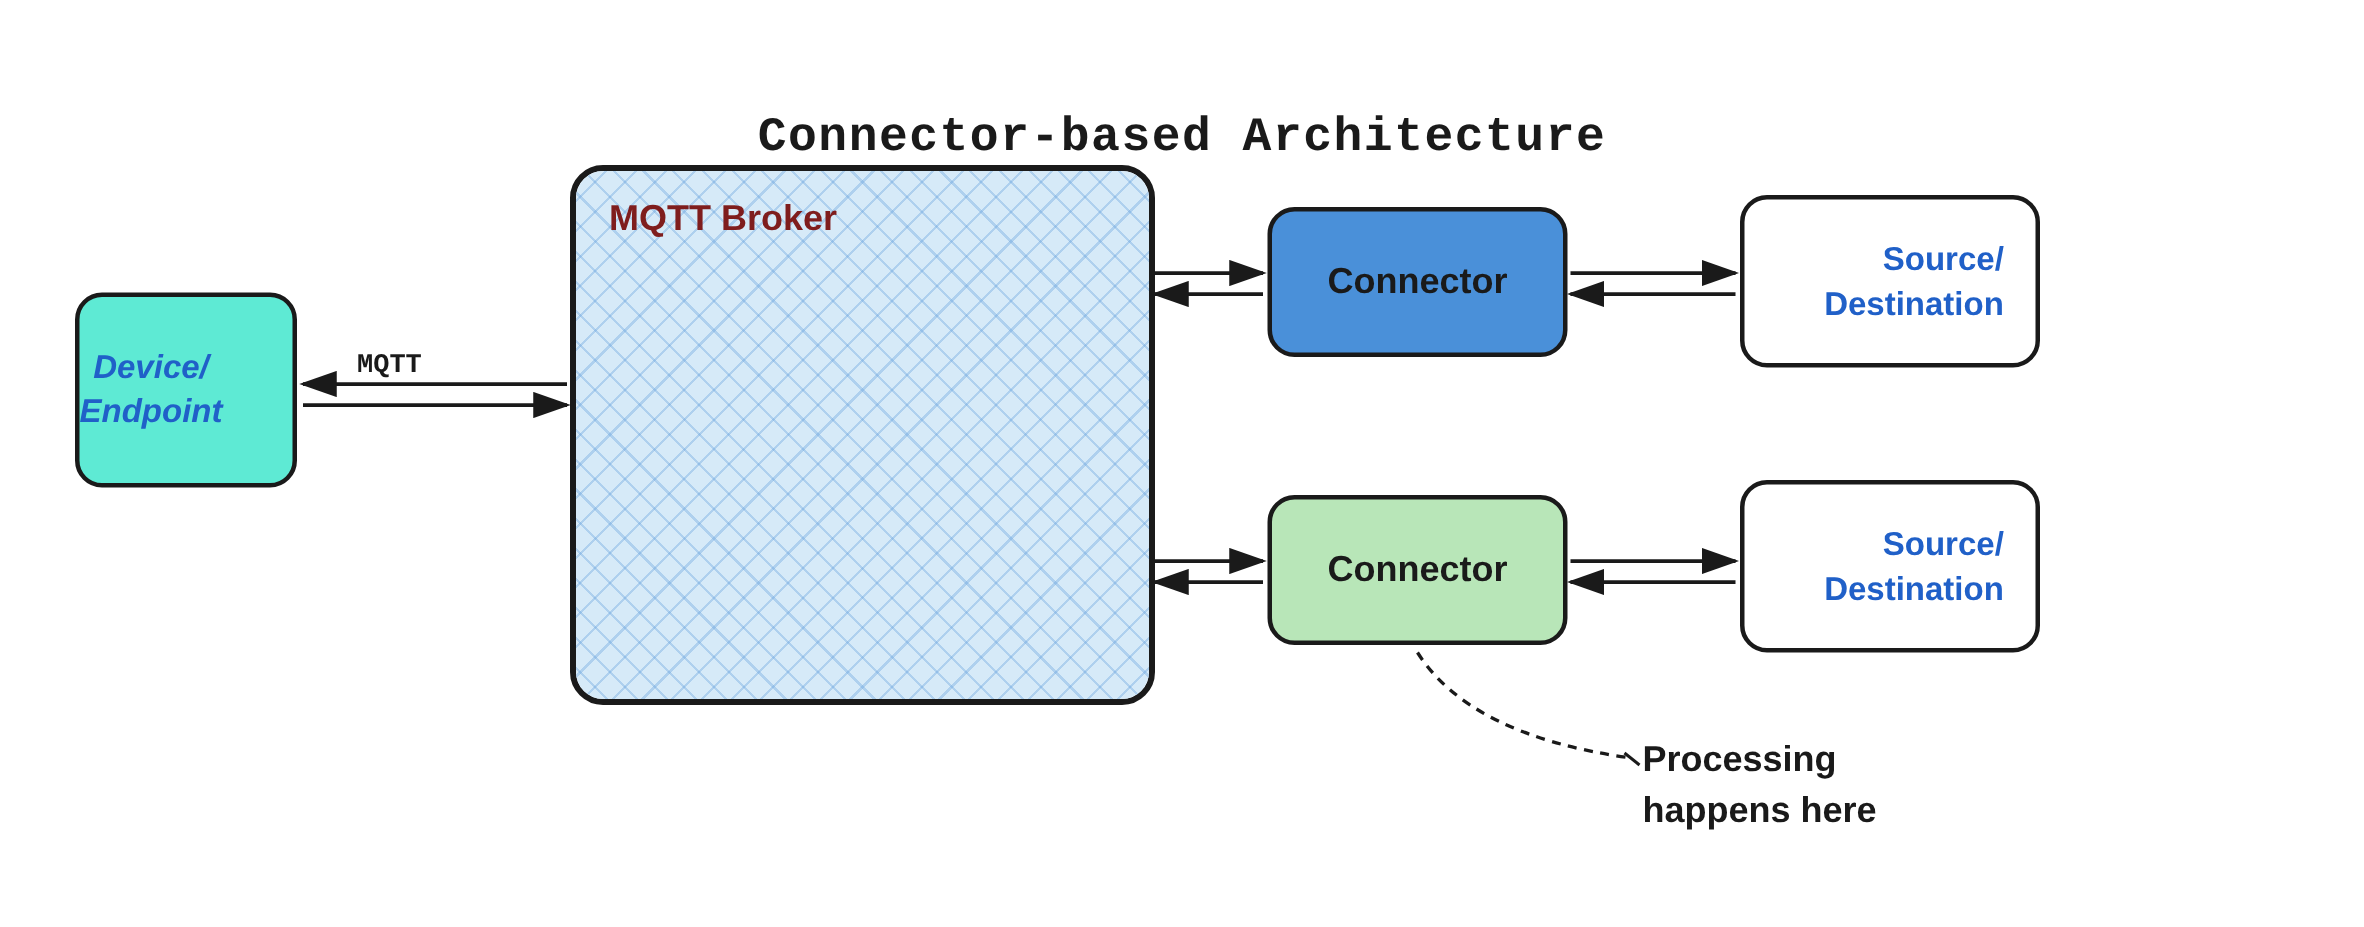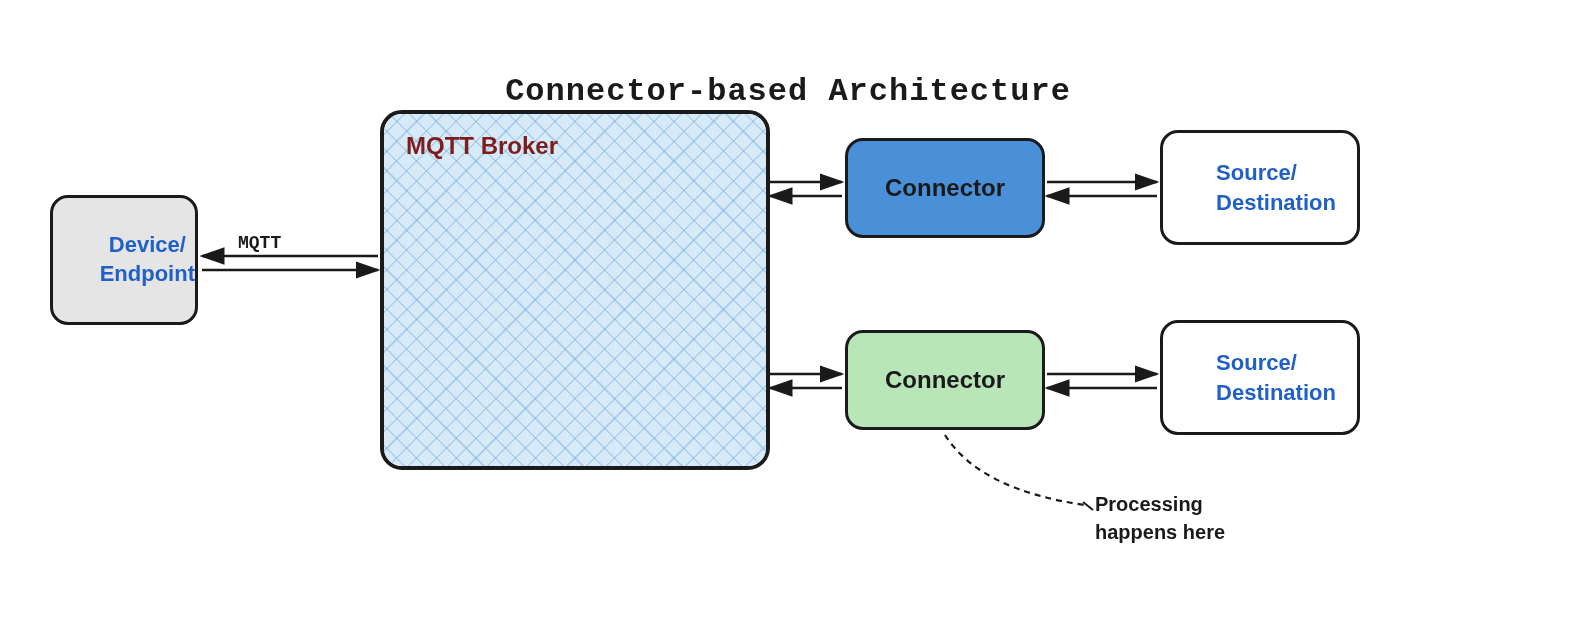--- a/index.html
+++ b/index.html
@@ -38,22 +38,23 @@
     .device-box {
       position: absolute;
       left: 50px;
       top: 195px;
       width: 148px;
       height: 130px;
       border: 3px solid #1a1a1a;
       border-radius: 18px;
       display: flex;
       align-items: center;
-      justify-content: flex-end;
-      background: #e5e5e5;
+      justify-content: flex-start;
+      background: #5eead4;
+      font-style: italic;
     }
 
     .device-label {
       font-size: 22px;
       color: #2060c8;
       font-weight: 700;
       text-align: center;
       line-height: 1.3;
       font-family: 'Comic Sans MS', cursive, sans-serif;
     }
@@ -165,32 +166,32 @@
       background: #fff;
       display: flex;
       align-items: center;
       justify-content: center;
     }
 
     .source-dest-label {
       font-size: 22px;
       font-weight: 700;
       color: #2060c8;
-      text-align: left;
+      text-align: right;
       line-height: 1.35;
       font-family: 'Comic Sans MS', cursive, sans-serif;
       margin-left: 32px;
     }
 
     
     .processing-label {
       position: absolute;
       left: 1095px;
       top: 490px;
-      font-size: 20px;
+      font-size: 24px;
       font-weight: 700;
       color: #1a1a1a;
       font-family: 'Comic Sans MS', cursive, sans-serif;
       line-height: 1.4;
     }
 
     svg.arrows {
       position: absolute;
       top: 0;
       left: 0;

